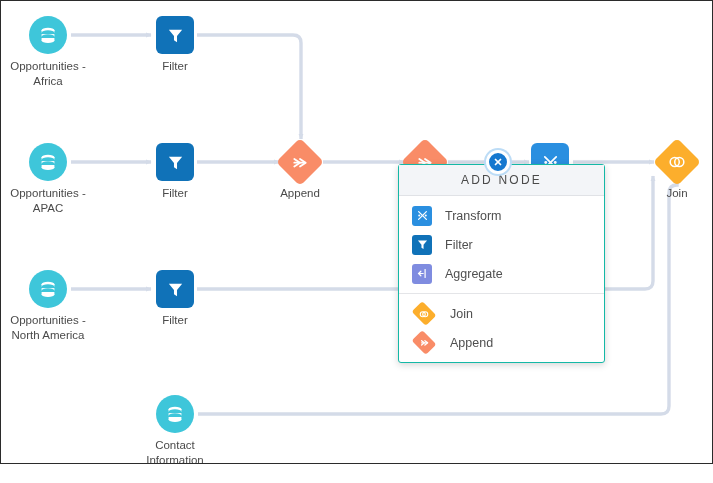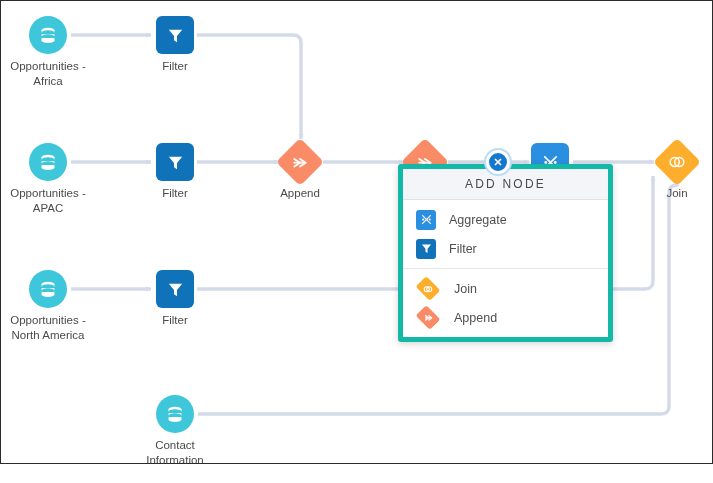--- a/index.html
+++ b/index.html
@@ -53,21 +53,21 @@
   }
   .dia .glyphbox>svg{transform:rotate(-45deg);}
   .dia.amber .glyphbox{background:#fcae2c;}
 
   
   #addnode{
     position:absolute;
     left:397px;top:163px;
     width:205px;
     background:#ffffff;
-    border:5px solid #14b8a6;
+    border:1px solid #14b8a6;
     border-radius:3px;
     box-shadow:0 2px 7px rgba(0,0,0,.17);
   }
   #addnode .hdr{
     height:30px;
     background:#f3f5f8;
     border-bottom:1px solid #e0e2e6;
     display:flex;align-items:center;justify-content:center;
     font-size:12px;
     letter-spacing:2.2px;
@@ -284,32 +284,42 @@
     <div class="grp">
       <div class="mrow">
         <span class="mi blue">
           <svg width="13" height="13" viewBox="0 0 20 20" fill="none" stroke="#fff" stroke-width="1.9" stroke-linecap="round">
             <path d="M4 4 L16 16"></path>
               <path d="M16 4 L4 16"></path>
             <circle cx="5" cy="10" r="1.6" fill="#fff" stroke="none"></circle>
             <circle cx="15" cy="10" r="1.6" fill="#fff" stroke="none"></circle>
           </svg>
         </span>
-        <span class="lbl">Aggregate</span>
+        <span class="lbl">Transform</span>
       </div>
 
       <div class="mrow">
         <span class="mi dblue">
           <svg width="13" height="13" viewBox="0 0 20 20" fill="#fff">
             <path d="M3 4h14l-5.4 6.4V17l-3.2-2v-4.6z"></path>
           </svg>
         </span>
         <span class="lbl">Filter</span>
       </div>
 
+      <div class="mrow">
+        <span class="mi purple">
+          <svg width="13" height="13" viewBox="0 0 20 20" fill="none" stroke="#fff" stroke-width="1.9" stroke-linecap="round">
+            <path d="M14 4 L14 16"></path>
+              <path d="M11 10 H4"></path>
+              <path d="M7.5 6.5 L4 10 L7.5 13.5"></path>
+          </svg>
+        </span>
+        <span class="lbl">Aggregate</span>
+      </div>
     </div>
 
     <div class="grp">
       <div class="mrow">
         <span class="mi dmd amber">
           <svg width="11" height="10" viewBox="0 0 22 20" fill="none" stroke="#fff" stroke-width="2.2">
             <circle cx="8.5" cy="10" r="5"></circle>
               <circle cx="13.5" cy="10" r="5"></circle>
           </svg>
         </span>

